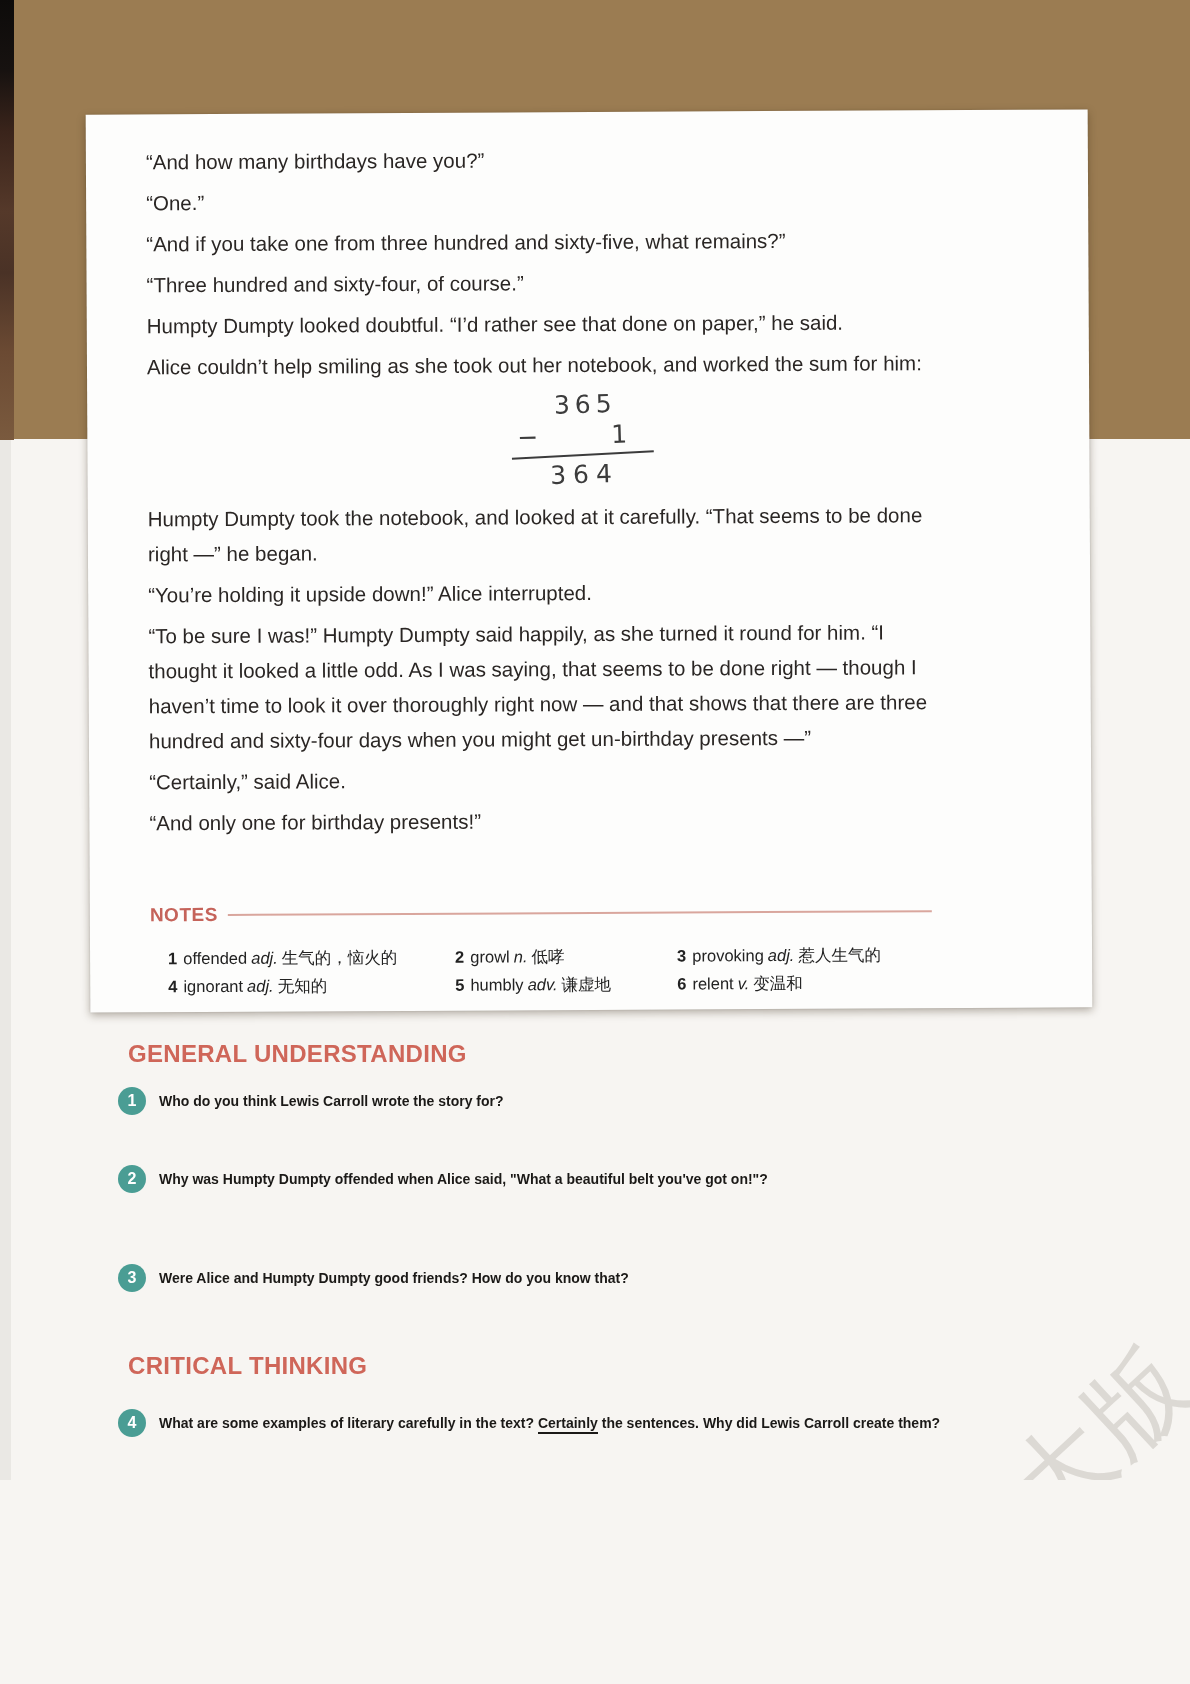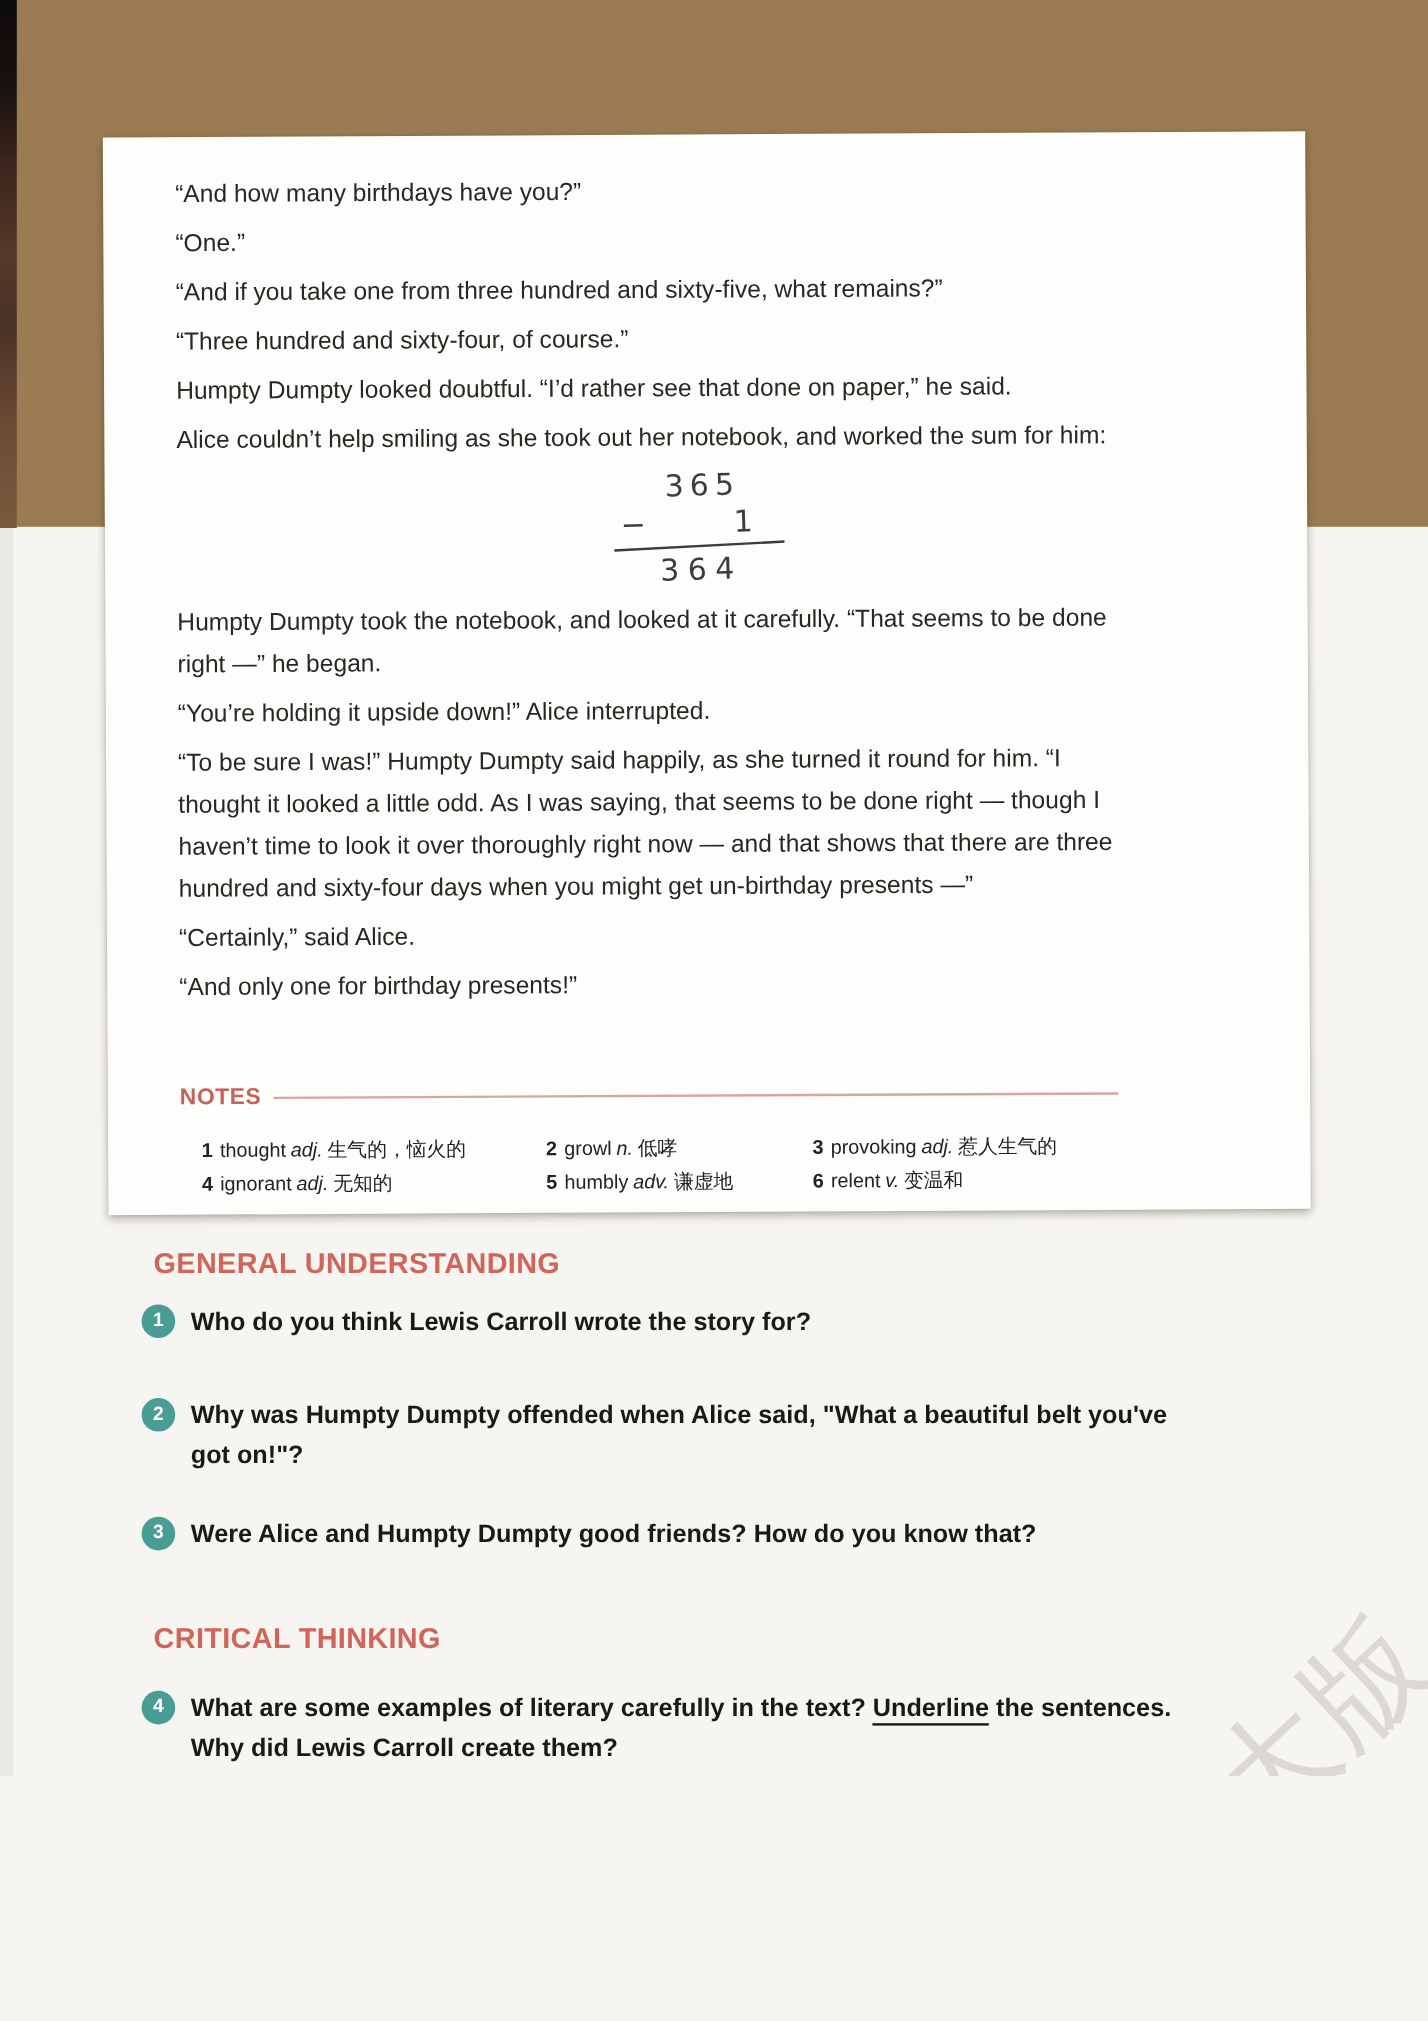--- a/index.html
+++ b/index.html
@@ -39,21 +39,21 @@
   .note-item b{font-weight:bold;margin-right:6px;}
   .note-item .pos{font-style:italic;margin:0 4px;text-align:center;}
 
   
   .exercises{position:absolute;left:118px;top:1040px;width:960px;height:560px;}
   .sec-head{position:absolute;left:10px;color:#cf6659;font-weight:bold;
     font-size:24px;letter-spacing:.3px;}
   .q{position:absolute;left:0;display:flex;gap:13px;align-items:flex-start;}
   .badge{flex:0 0 28px;width:28px;height:28px;border-radius:50%;background:#4a9d94;
     color:#fff;font-weight:bold;font-size:16px;line-height:28px;text-align:center;margin-top:2px;}
-  .q .txt{width:825px;font-weight:bold;font-size:21px;line-height:33px;color:#1b1917;}
+  .q .txt{width:825px;font-weight:bold;font-size:14px;line-height:33px;color:#1b1917;}
   .q .u{border-bottom:2.5px solid #1b1917;padding-bottom:1px;}
 
   .watermark{position:absolute;left:818px;top:1440px;white-space:nowrap;
     font-size:100px;letter-spacing:4px;color:rgba(180,175,168,.40);
     transform:rotate(-43deg);transform-origin:50% 50%;font-family:"DejaVu Sans",sans-serif;}
   .pageno{position:absolute;left:1090px;top:1600px;font-size:23px;font-weight:bold;color:#2a2a2a;margin-left:40px;}
 </style>
 </head>
 <body>
 
@@ -89,21 +89,21 @@
         <p>“Certainly,” said Alice.</p>
         <p>“And only one for birthday presents!”</p>
       </div>
 
       <div class="notes">
         <div class="notes-head">
           <span class="notes-title">NOTES</span>
           <span class="notes-rule"></span>
         </div>
         <div class="notes-grid">
-          <span class="note-item"><b>1</b><span>thought</span><span class="pos">adj.</span><span>生气的，恼火的</span></span>
+          <span class="note-item"><b>1</b><span>offended</span><span class="pos">adj.</span><span>生气的，恼火的</span></span>
           <span class="note-item"><b>2</b><span>growl</span><span class="pos">n.</span><span>低哮</span></span>
           <span class="note-item"><b>3</b><span>provoking</span><span class="pos">adj.</span><span>惹人生气的</span></span>
           <span class="note-item"><b>4</b><span>ignorant</span><span class="pos">adj.</span><span>无知的</span></span>
           <span class="note-item"><b>5</b><span>humbly</span><span class="pos">adv.</span><span>谦虚地</span></span>
           <span class="note-item"><b>6</b><span>relent</span><span class="pos">v.</span><span>变温和</span></span>
         </div>
       </div>
     </div>
   </div>
 
@@ -122,21 +122,21 @@
 
     <div class="q" style="top:222px;">
       <span class="badge">3</span>
       <div class="txt"><span>Were Alice and Humpty Dumpty good friends? How do you know that?</span><span class="u"></span><span></span></div>
     </div>
 
     <div class="sec-head" style="top:312px;">CRITICAL THINKING</div>
 
     <div class="q" style="top:367px;">
       <span class="badge">4</span>
-      <div class="txt"><span>What are some examples of literary carefully in the text? </span><span class="u">Underline</span><span> the sentences. Why did Lewis Carroll create them?</span></div>
+      <div class="txt"><span>What are some examples of literary carefully in the text? </span><span class="u">Certainly</span><span> the sentences. Why did Lewis Carroll create them?</span></div>
     </div>
 
     <div class="q" style="top:467px;">
       <span class="badge">5</span>
       <div class="txt"><span>Do you like his stories? Why or why not?</span><span class="u"></span><span></span></div>
     </div>
   </div>
 
   <div class="watermark">北师大版</div>
   <div class="pageno">67</div>

